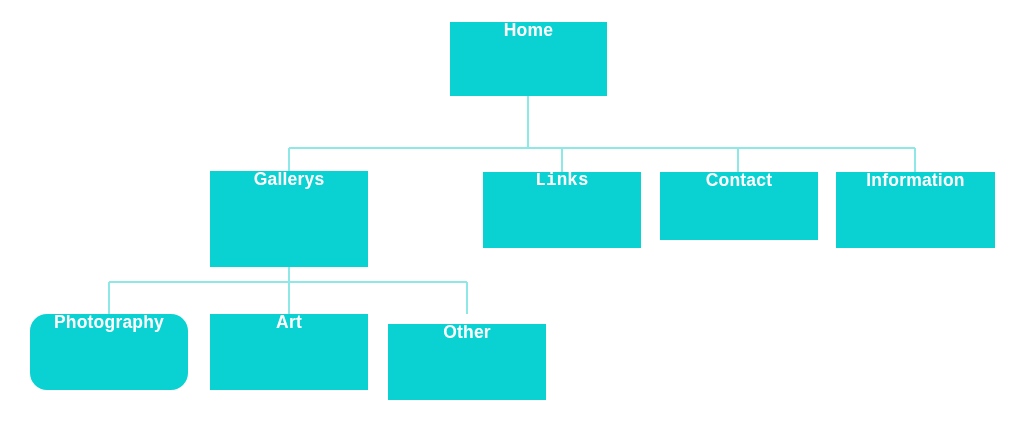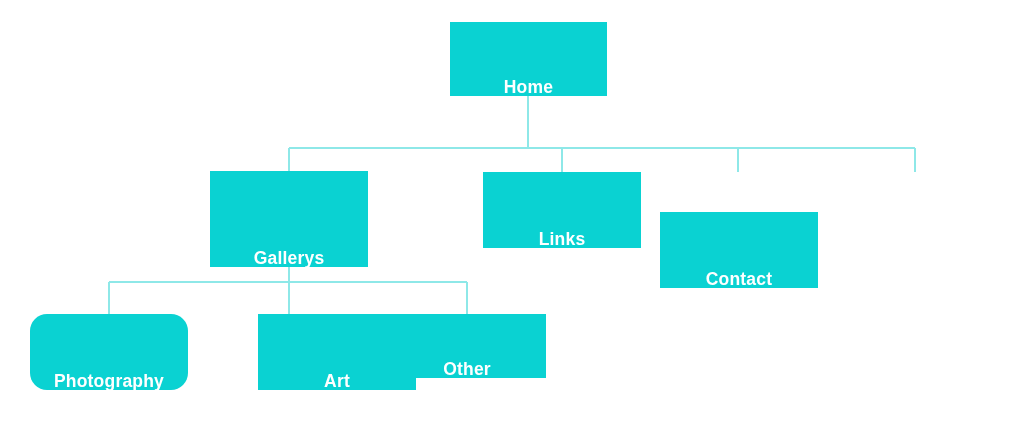--- a/index.html
+++ b/index.html
@@ -24,21 +24,21 @@
     position: absolute;
     left: 0;
     top: 0;
     width: 1024px;
     height: 424px;
   }
   .node-box {
     position: absolute;
     box-sizing: border-box;
     display: flex;
-    align-items: flex-end;
+    align-items: flex-start;
     justify-content: center;
     background: #0ad2d2;
     color: #ffffff;
     font-weight: bold;
     font-size: 17.5px;
     letter-spacing: 0.2px;
     line-height: 1;
     text-align: center;
     white-space: nowrap;
     user-select: none;
@@ -70,34 +70,37 @@
   </svg>
 
   <div class="node-box" style="left:450px; top:22px; width:157px; height:74px;">
     <span class="node-label">Home</span>
   </div>
 
   <div class="node-box" style="left:210px; top:171px; width:158px; height:96px;">
     <span class="node-label">Gallerys</span>
   </div>
 
-  <div class="node-box" style="left:483px; top:172px; width:158px; height:76px;">
+  <div class="node-box" style="left:483px; top:172px; width:158px; height:76px;font-family:Liberation Mono, monospace;">
     <span class="node-label">Links</span>
   </div>
 
-  <div class="node-box" style="left:660px; top:172px; width:158px; height:76px;margin-top:40px;">
+  <div class="node-box" style="left:660px; top:172px; width:158px; height:68px;">
     <span class="node-label">Contact</span>
   </div>
 
+  <div class="node-box" style="left:836px; top:172px; width:159px; height:76px;">
+    <span class="node-label">Information</span>
+  </div>
 
   <div class="node-box" style="left:30px; top:314px; width:158px; height:76px;border-radius:17px;">
     <span class="node-label">Photography</span>
   </div>
 
-  <div class="node-box" style="left:210px; top:314px; width:158px; height:76px;margin-left:48px;">
+  <div class="node-box" style="left:210px; top:314px; width:158px; height:76px;">
     <span class="node-label">Art</span>
   </div>
 
-  <div class="node-box" style="left:388px; top:314px; width:158px; height:64px;">
+  <div class="node-box" style="left:388px; top:324px; width:158px; height:76px;">
     <span class="node-label">Other</span>
   </div>
 
 </div>
 
 </body></html>

